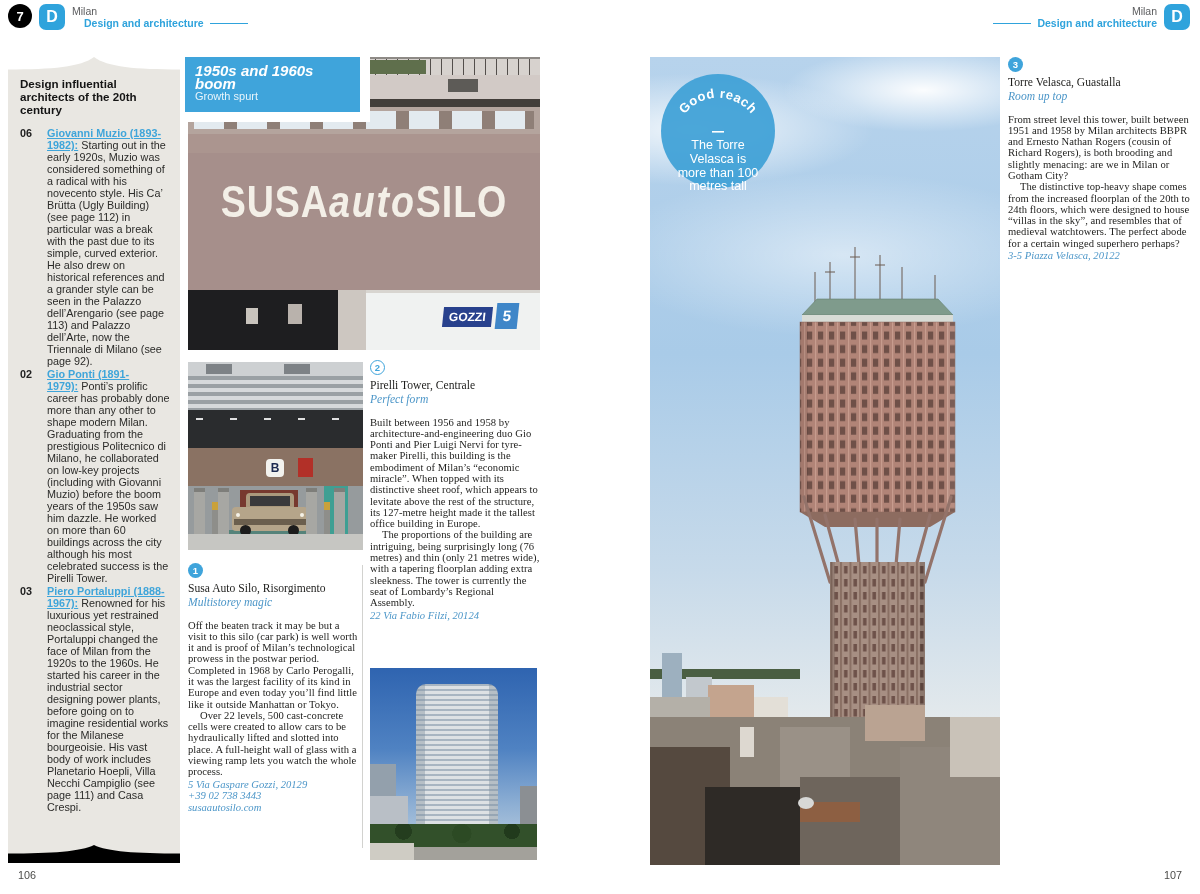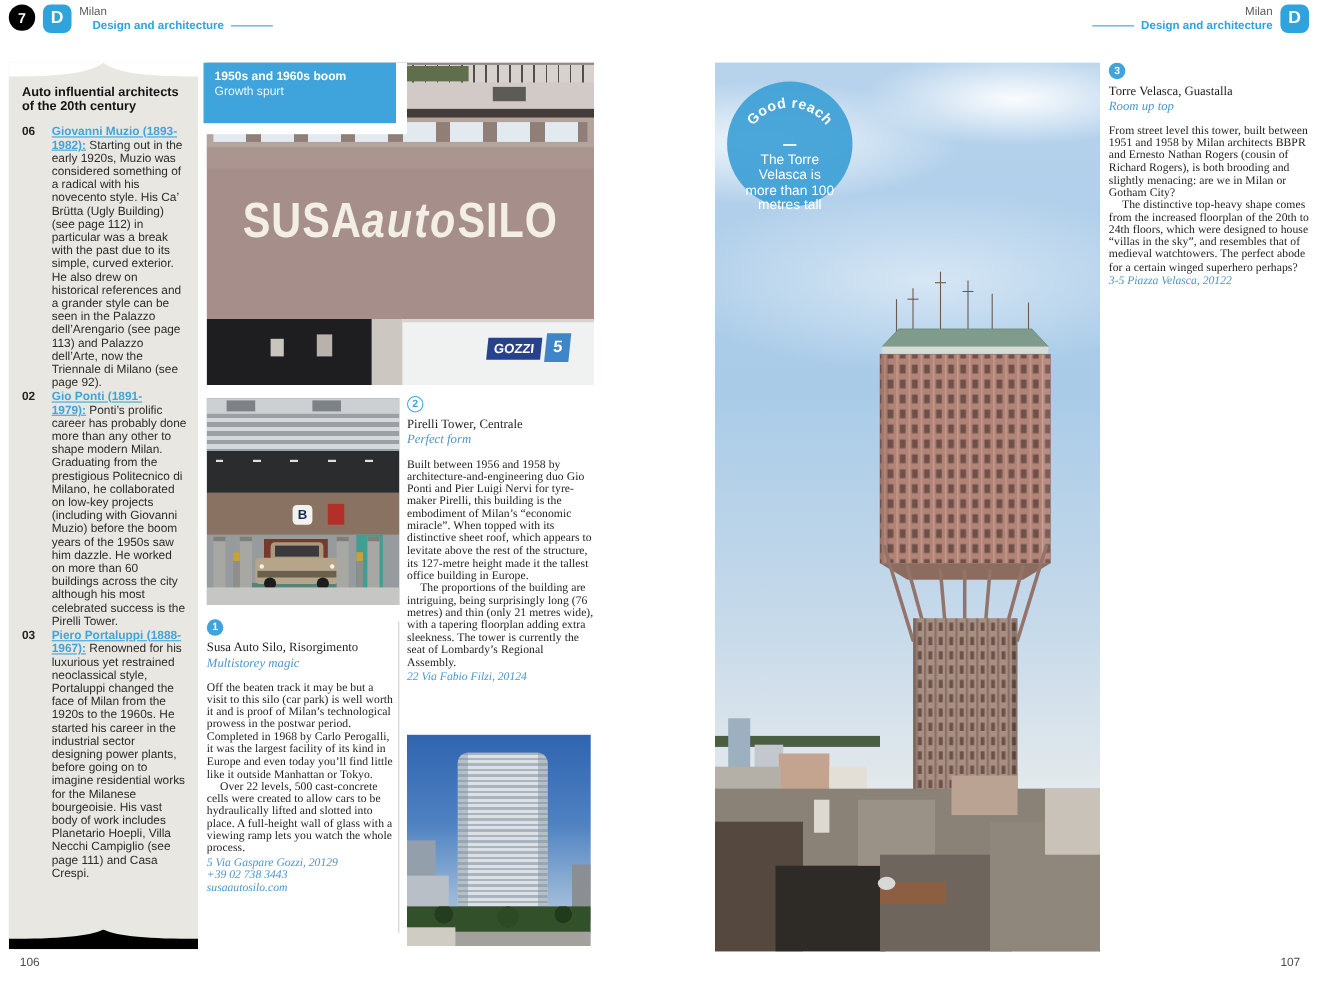--- a/index.html
+++ b/index.html
@@ -59,21 +59,21 @@
   .su-pill{position:absolute;left:150px;top:0;width:28px;height:60px;background:#cdc7c1;}
   .su-shop{position:absolute;left:178px;top:0;right:0;height:60px;background:#f0f2f1;border-top:3px solid #d8d5d0;}
   .su-gozzi{position:absolute;right:48px;top:14px;height:20px;background:#28418d;color:#fff;
      font-weight:bold;font-size:12px;line-height:20px;padding:0 6px;transform:skew(-6deg);}
   .su-five{position:absolute;right:22px;top:10px;width:22px;height:26px;background:#3f86c8;color:#fff;
      font-weight:bold;font-size:15px;text-align:center;line-height:26px;transform:skew(-6deg);}
 
   
   #boxwrap{left:185px;top:57px;width:185px;height:65px;background:#fff;z-index:5;}
   #bluebox{width:175px;height:55px;background:#3fa4db;box-sizing:border-box;padding:7px 10px;}
-  .box-t{color:#fff;font-weight:bold;font-size:11px;line-height:13px;}
+  .box-t{color:#fff;font-weight:bold;font-size:15px;line-height:13px;font-style:italic;}
   .box-s{color:rgba(255,255,255,.88);font-size:11px;line-height:13px;}
 
   
   #ph-garage{left:188px;top:362px;width:175px;height:188px;background:#969b9d;}
   .ga-top{position:absolute;top:0;left:0;right:0;height:14px;background:#cdd0d2;}
   .ga-tw{position:absolute;top:2px;width:26px;height:10px;background:#7d8286;}
   .ga-louv{position:absolute;top:14px;left:0;right:0;height:34px;
      background:repeating-linear-gradient(180deg,#9aa0a4 0 4px,#d6d9db 4px 8px);}
   .ga-dark{position:absolute;top:48px;left:0;right:0;height:38px;background:#2a2c2e;}
   .ga-lights{position:absolute;top:56px;left:8px;right:8px;height:2px;
@@ -168,21 +168,21 @@
         </span>
     </div>
     <div class="dbox">D</div>
   </div>
 
   <div class="abs" id="sidebar">
     <svg class="cap" id="sb-captop" width="172" height="15">
       <path d="M0,0 H172 V13.5 C128,13.5 99,11 86,1 C73,11 44,13.5 0,13.5 Z" fill="#ffffff"></path>
     </svg>
     <div class="sb-inner">
-      <div class="sb-title">Auto influential architects of the 20th century</div>
+      <div class="sb-title">Design influential architects of the 20th century</div>
       <div class="sb-item">
         <span class="sb-num">06</span>
         <span><span class="sb-name">Giovanni Muzio (1893-1982):</span><span>Starting out in the early 1920s, Muzio was considered something of a radical with his novecento style. His Ca’ Brütta (Ugly Building) (see page 112) in particular was a break with the past due to its simple, curved exterior. He also drew on historical references and a grander style can be seen in the Palazzo dell’Arengario (see page 113) and Palazzo dell’Arte, now the Triennale di Milano (see page 92).</span></span>
       </div>
       <div class="sb-item">
         <span class="sb-num">02</span>
         <span><span class="sb-name">Gio Ponti (1891-1979):</span><span>Ponti’s prolific career has probably done more than any other to shape modern Milan. Graduating from the prestigious Politecnico di Milano, he collaborated on low-key projects (including with Giovanni Muzio) before the boom years of the 1950s saw him dazzle. He worked on more than 60 buildings across the city although his most celebrated success is the Pirelli Tower.</span></span>
       </div>
       <div class="sb-item">
         <span class="sb-num">03</span>

